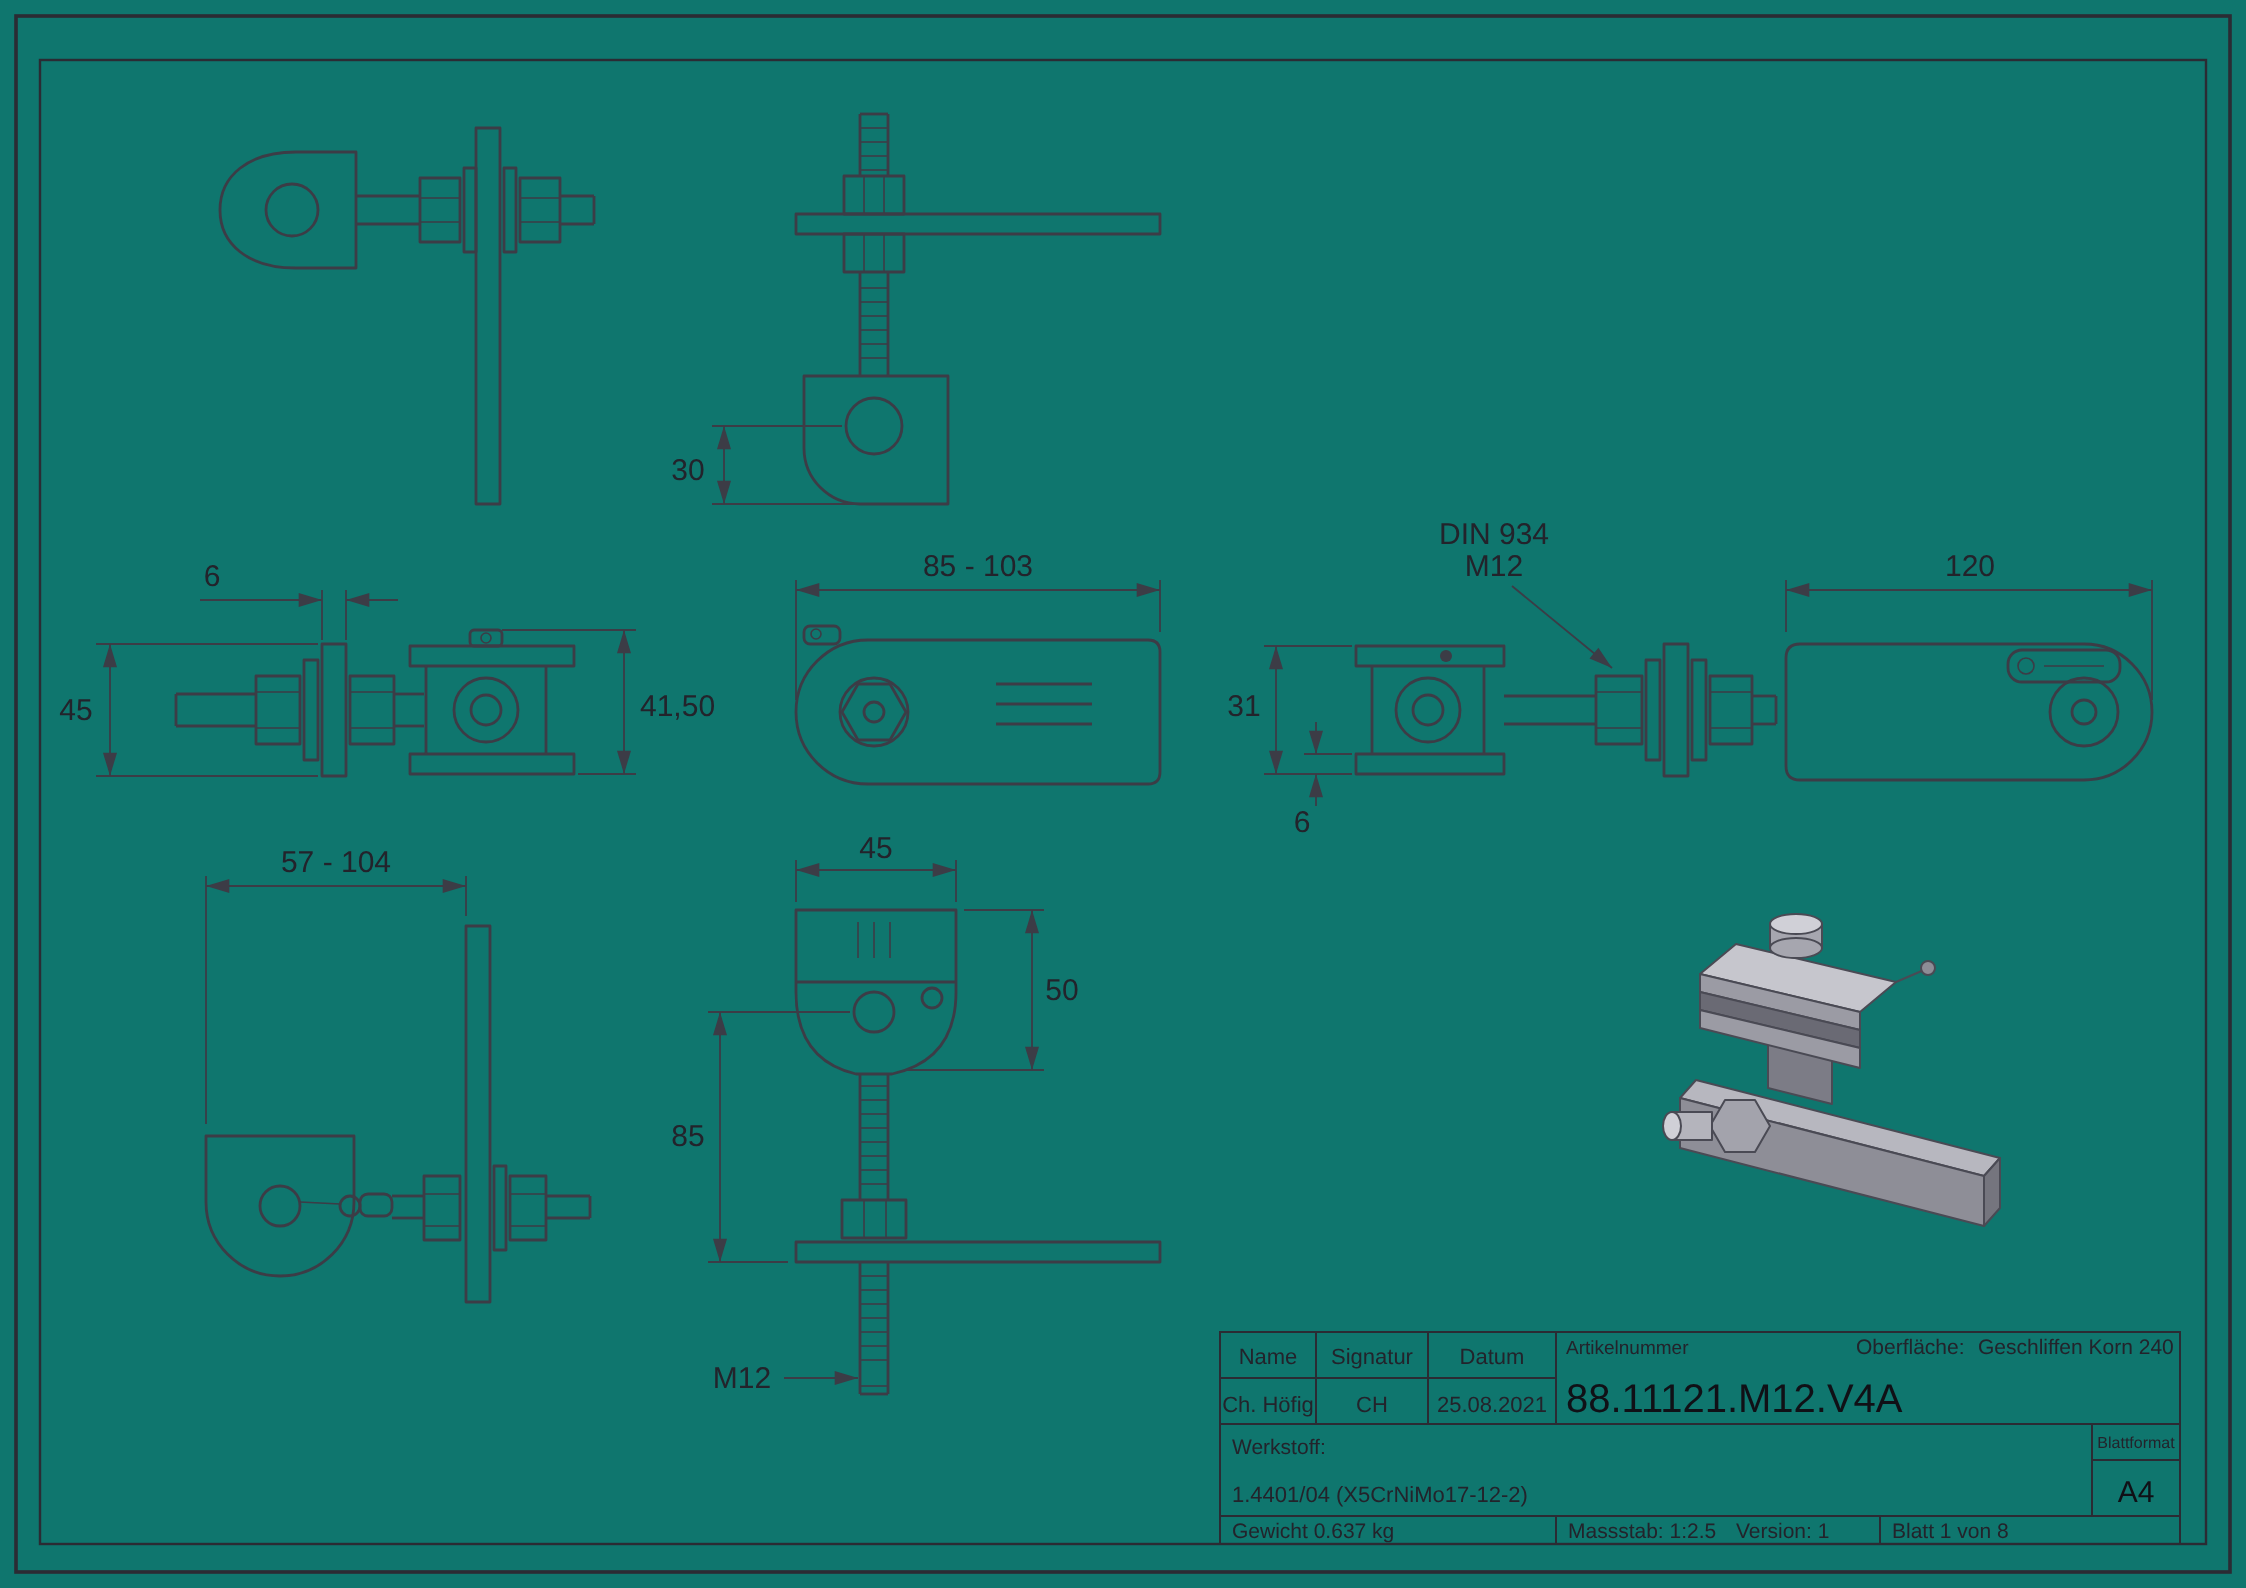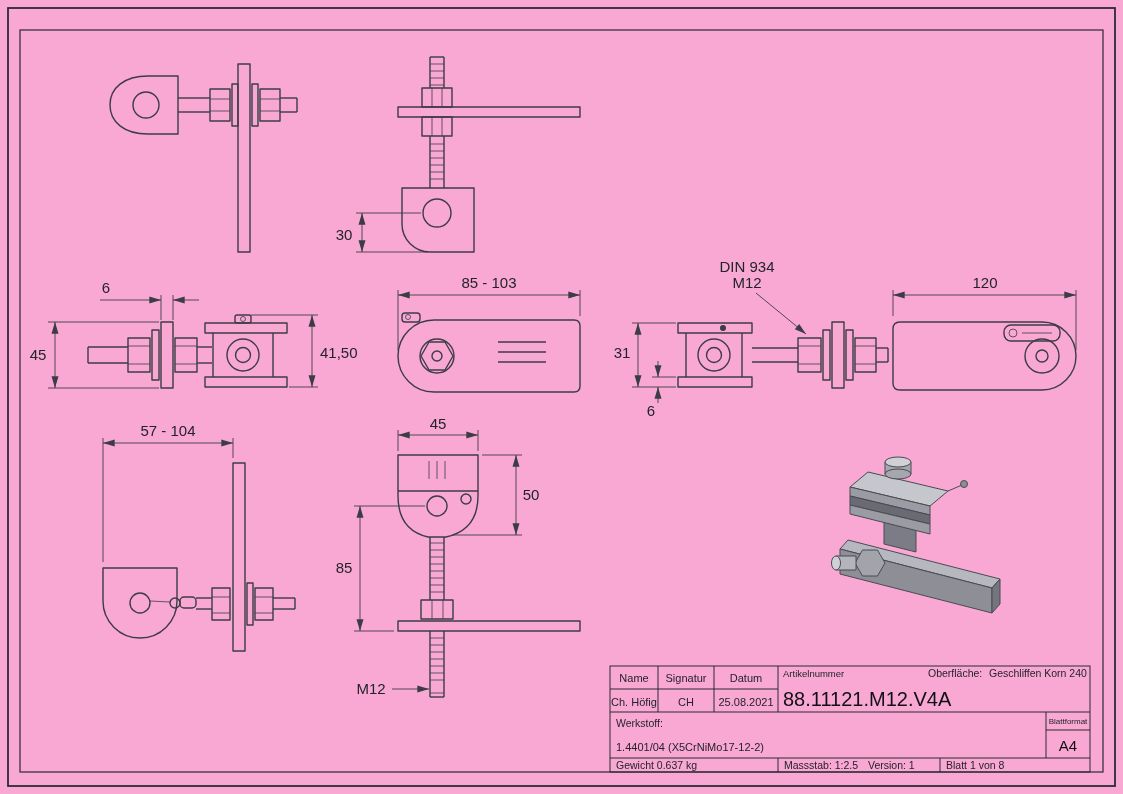--- a/index.html
+++ b/index.html
@@ -1,17 +1,17 @@
 <!DOCTYPE html>
 <html><head>
 <meta charset="utf-8">
 <style>
   html,body{margin:0;padding:0;background:#ffffff;}
   body{width:1123px;height:794px;font-family:"Liberation Sans",sans-serif;}
-  #page{position:relative;width:1123px;height:794px;background:#f9a8d4;}
+  #page{position:relative;width:1123px;height:794px;background:#0f766e;}
   svg{display:block;}
   .ol{fill:none;stroke:#3c3c46;stroke-width:1.4;stroke-linejoin:round;}
   .thin{fill:none;stroke:#3c3c46;stroke-width:0.8;}
   .dim{fill:none;stroke:#3c3c46;stroke-width:0.9;}
   .dimtxt{font-family:"Liberation Sans",sans-serif;font-size:15px;fill:#23232b;}
   .frame1{fill:none;stroke:#2b2b33;stroke-width:1.2;}
   .frame2{fill:none;stroke:#2b2b33;stroke-width:1.8;}
   .tb{fill:none;stroke:#2b2b33;stroke-width:1;}
   .tb-small{font-family:"Liberation Sans",sans-serif;font-size:9.5px;fill:#23232b;}
   .tb-tiny{font-family:"Liberation Sans",sans-serif;font-size:8px;fill:#23232b;}

